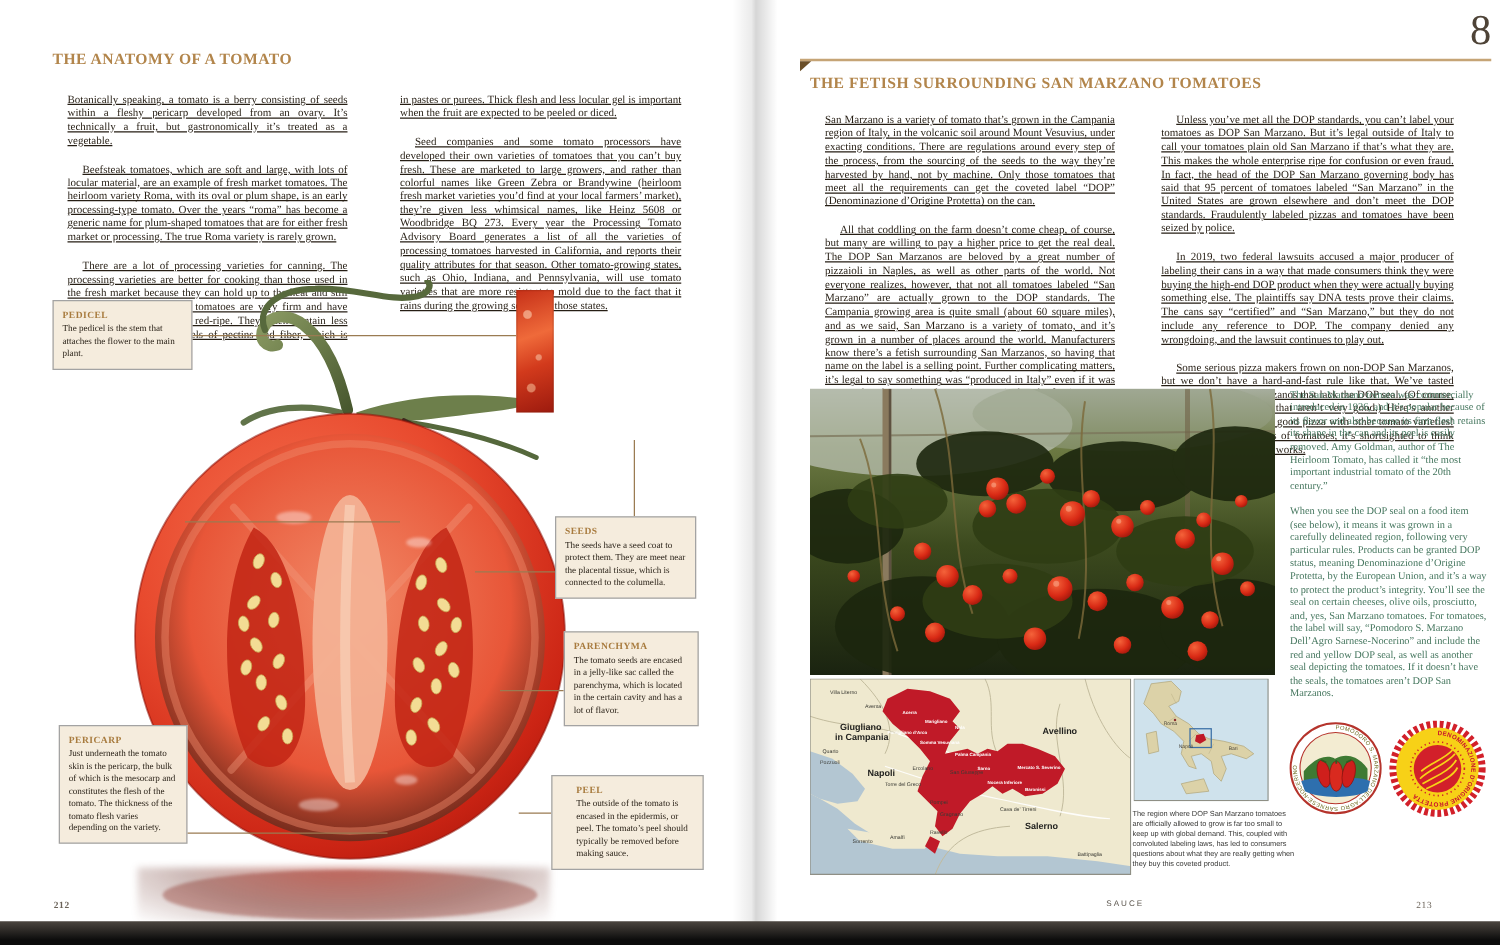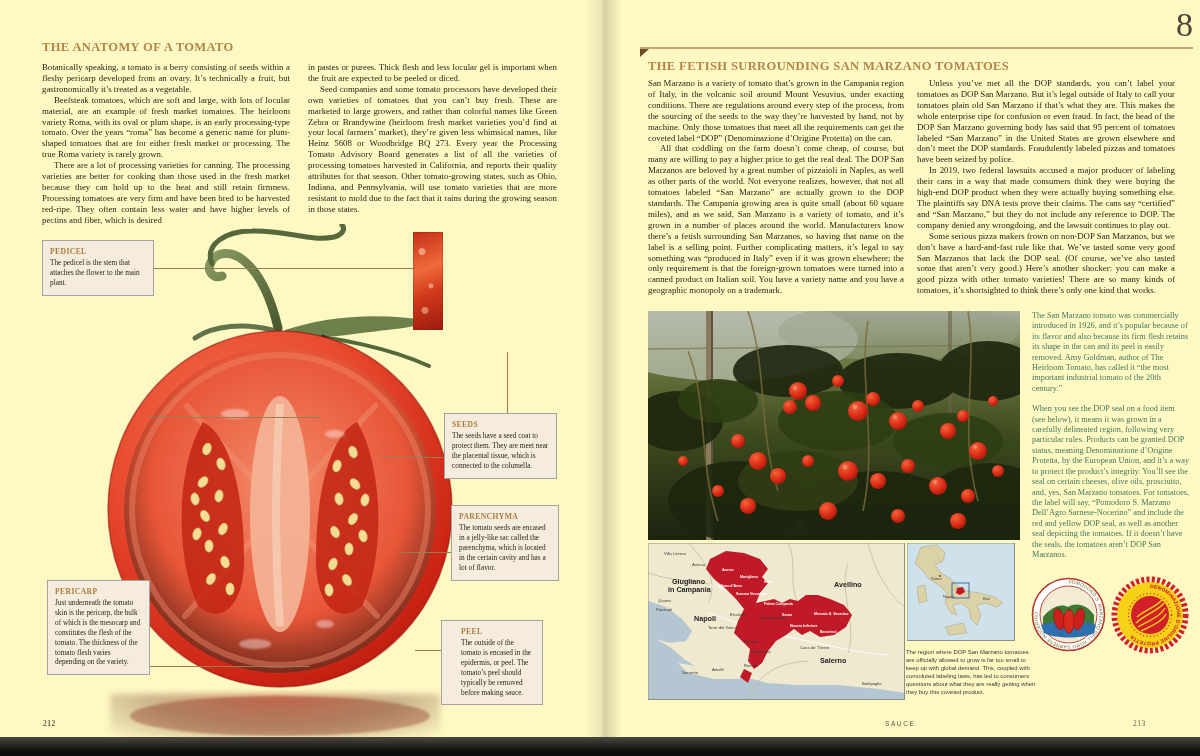--- a/index.html
+++ b/index.html
@@ -1,22 +1,22 @@
 <!DOCTYPE html>
 <html><head>
 <meta charset="utf-8">
 <style>
   html,body{margin:0;padding:0;}
   body{width:1200px;height:756px;overflow:hidden;background:#1a1a1a;}
-  .spread{position:relative;width:1200px;height:756px;background:#fef9c3;font-family:"Liberation Serif",serif;}
+  .spread{position:relative;width:1200px;height:756px;background:#ffffff;font-family:"Liberation Serif",serif;}
   .abs{position:absolute;}
   
   .page-title{font-size:12.5px;font-weight:bold;letter-spacing:.4px;color:#b2854b;}
   .col{font-size:8.8px;line-height:10.9px;text-align:justify;color:#261e14;}
-  .col p{margin:0;text-indent:12px;}
+  .col p{margin:12px;text-indent:12px;text-decoration:underline;}
   .col p:first-child{text-indent:0;}
   .col.indent-all p{text-indent:12px;}
   .callout{background:#f5ecdd;border:1px solid #a3a3a3;padding:6px 7px 7px 7px;box-sizing:border-box;}
   .callout .ct{font-size:7.6px;font-weight:bold;letter-spacing:.4px;color:#a87b3e;margin:0 0 2px 0;}
   .callout .cb{font-size:7.3px;line-height:9.9px;color:#261e14;margin:0;}
   .cline{background:#9a7b52;}
   .pagenum{font-size:7.5px;color:#6a6258;letter-spacing:.5px;}
   .chapter-num{font-size:34px;color:#4e4337;}
   .sidebar{font-size:8.3px;line-height:10.4px;color:#46775f;text-align:left;}
   .sidebar p{margin:0 0 10px 0;}
@@ -162,21 +162,21 @@
       <p class="cb">Just underneath the tomato skin is the pericarp, the bulk of which is the mesocarp and constitutes the flesh of the tomato. The thickness of the tomato flesh varies depending on the variety.</p>
     </div>
     <div class="abs callout" style="left:444px;top:413px;width:113px;">
       <div class="ct">SEEDS</div>
       <p class="cb">The seeds have a seed coat to protect them. They are meet near the placental tissue, which is connected to the columella.</p>
     </div>
     <div class="abs callout" style="left:451px;top:505px;width:108px;">
       <div class="ct">PARENCHYMA</div>
       <p class="cb">The tomato seeds are encased in a jelly-like sac called the parenchyma, which is located in the certain cavity and has a lot of flavor.</p>
     </div>
-    <div class="abs callout" style="left:441px;top:620px;width:102px;padding-left:19px;">
+    <div class="abs callout" style="left:441px;top:620px;width:122px;padding-left:19px;">
       <div class="ct">PEEL</div>
       <p class="cb">The outside of the tomato is encased in the epidermis, or peel. The tomato’s peel should typically be removed before making sauce.</p>
     </div>
 
     <div class="abs pagenum" style="left:43px;top:719px;font-weight:bold;">212</div>
   </div>
 
   <div class="abs" style="left:600px;top:0;width:600px;height:756px;">
 
     <div class="abs chapter-num" style="left:573px;top:6px;width:20px;text-align:right;">8</div>

